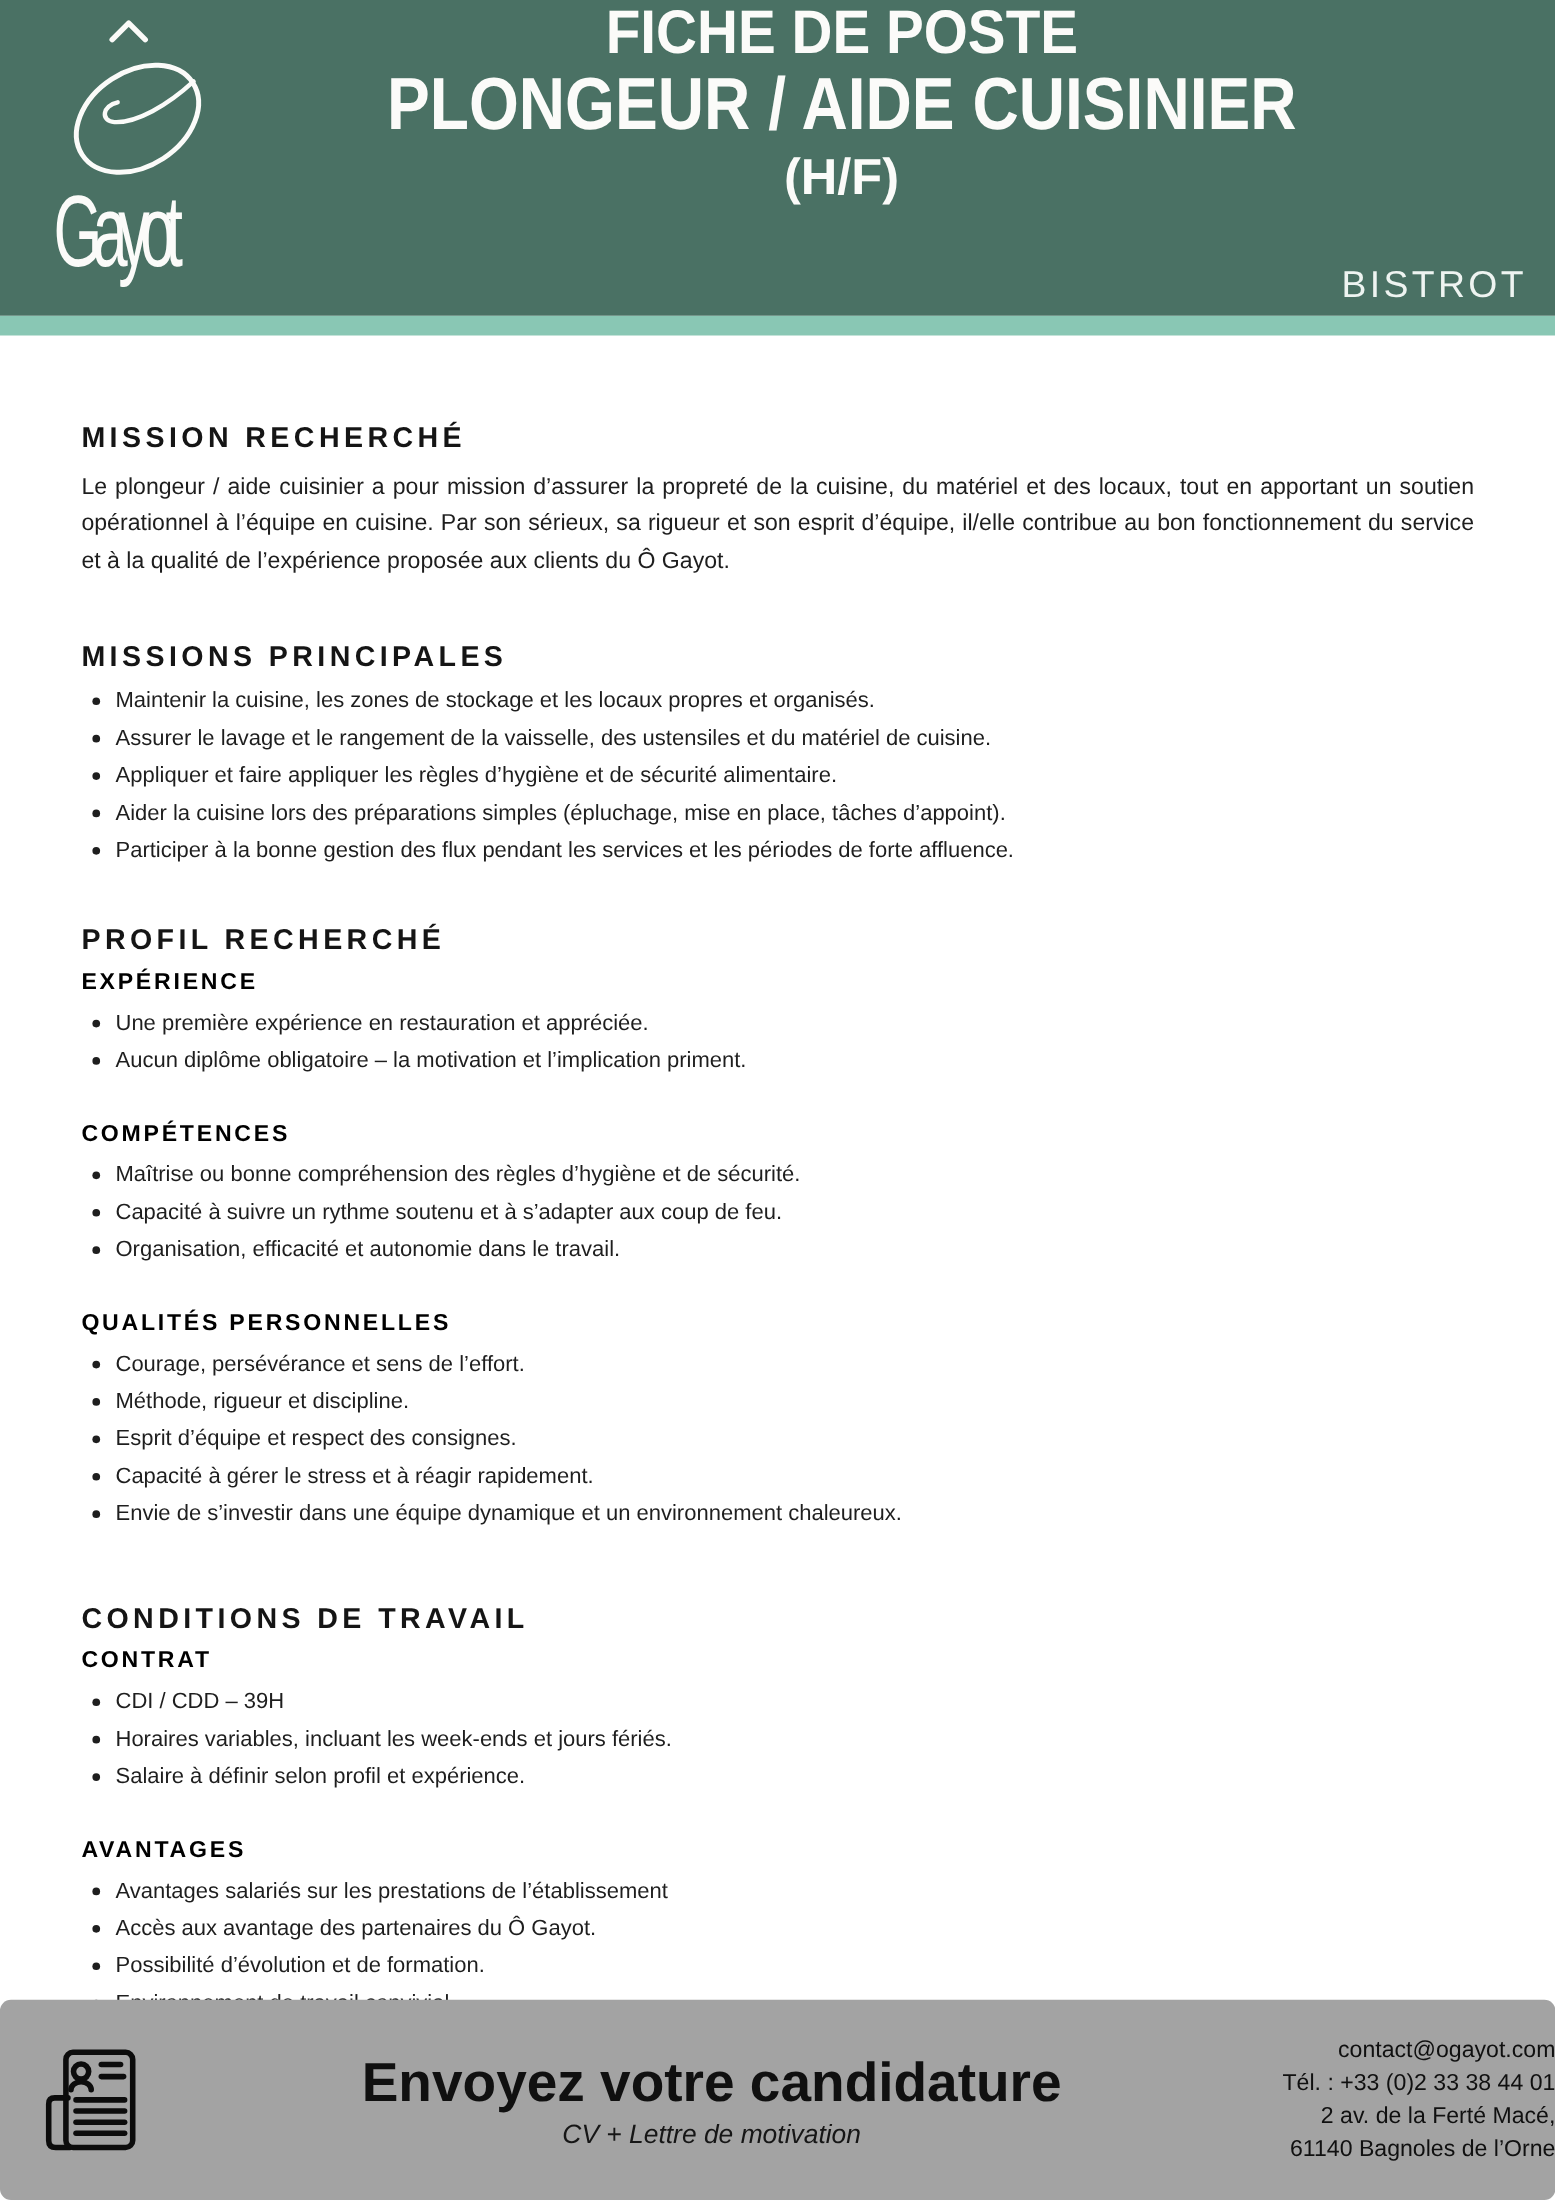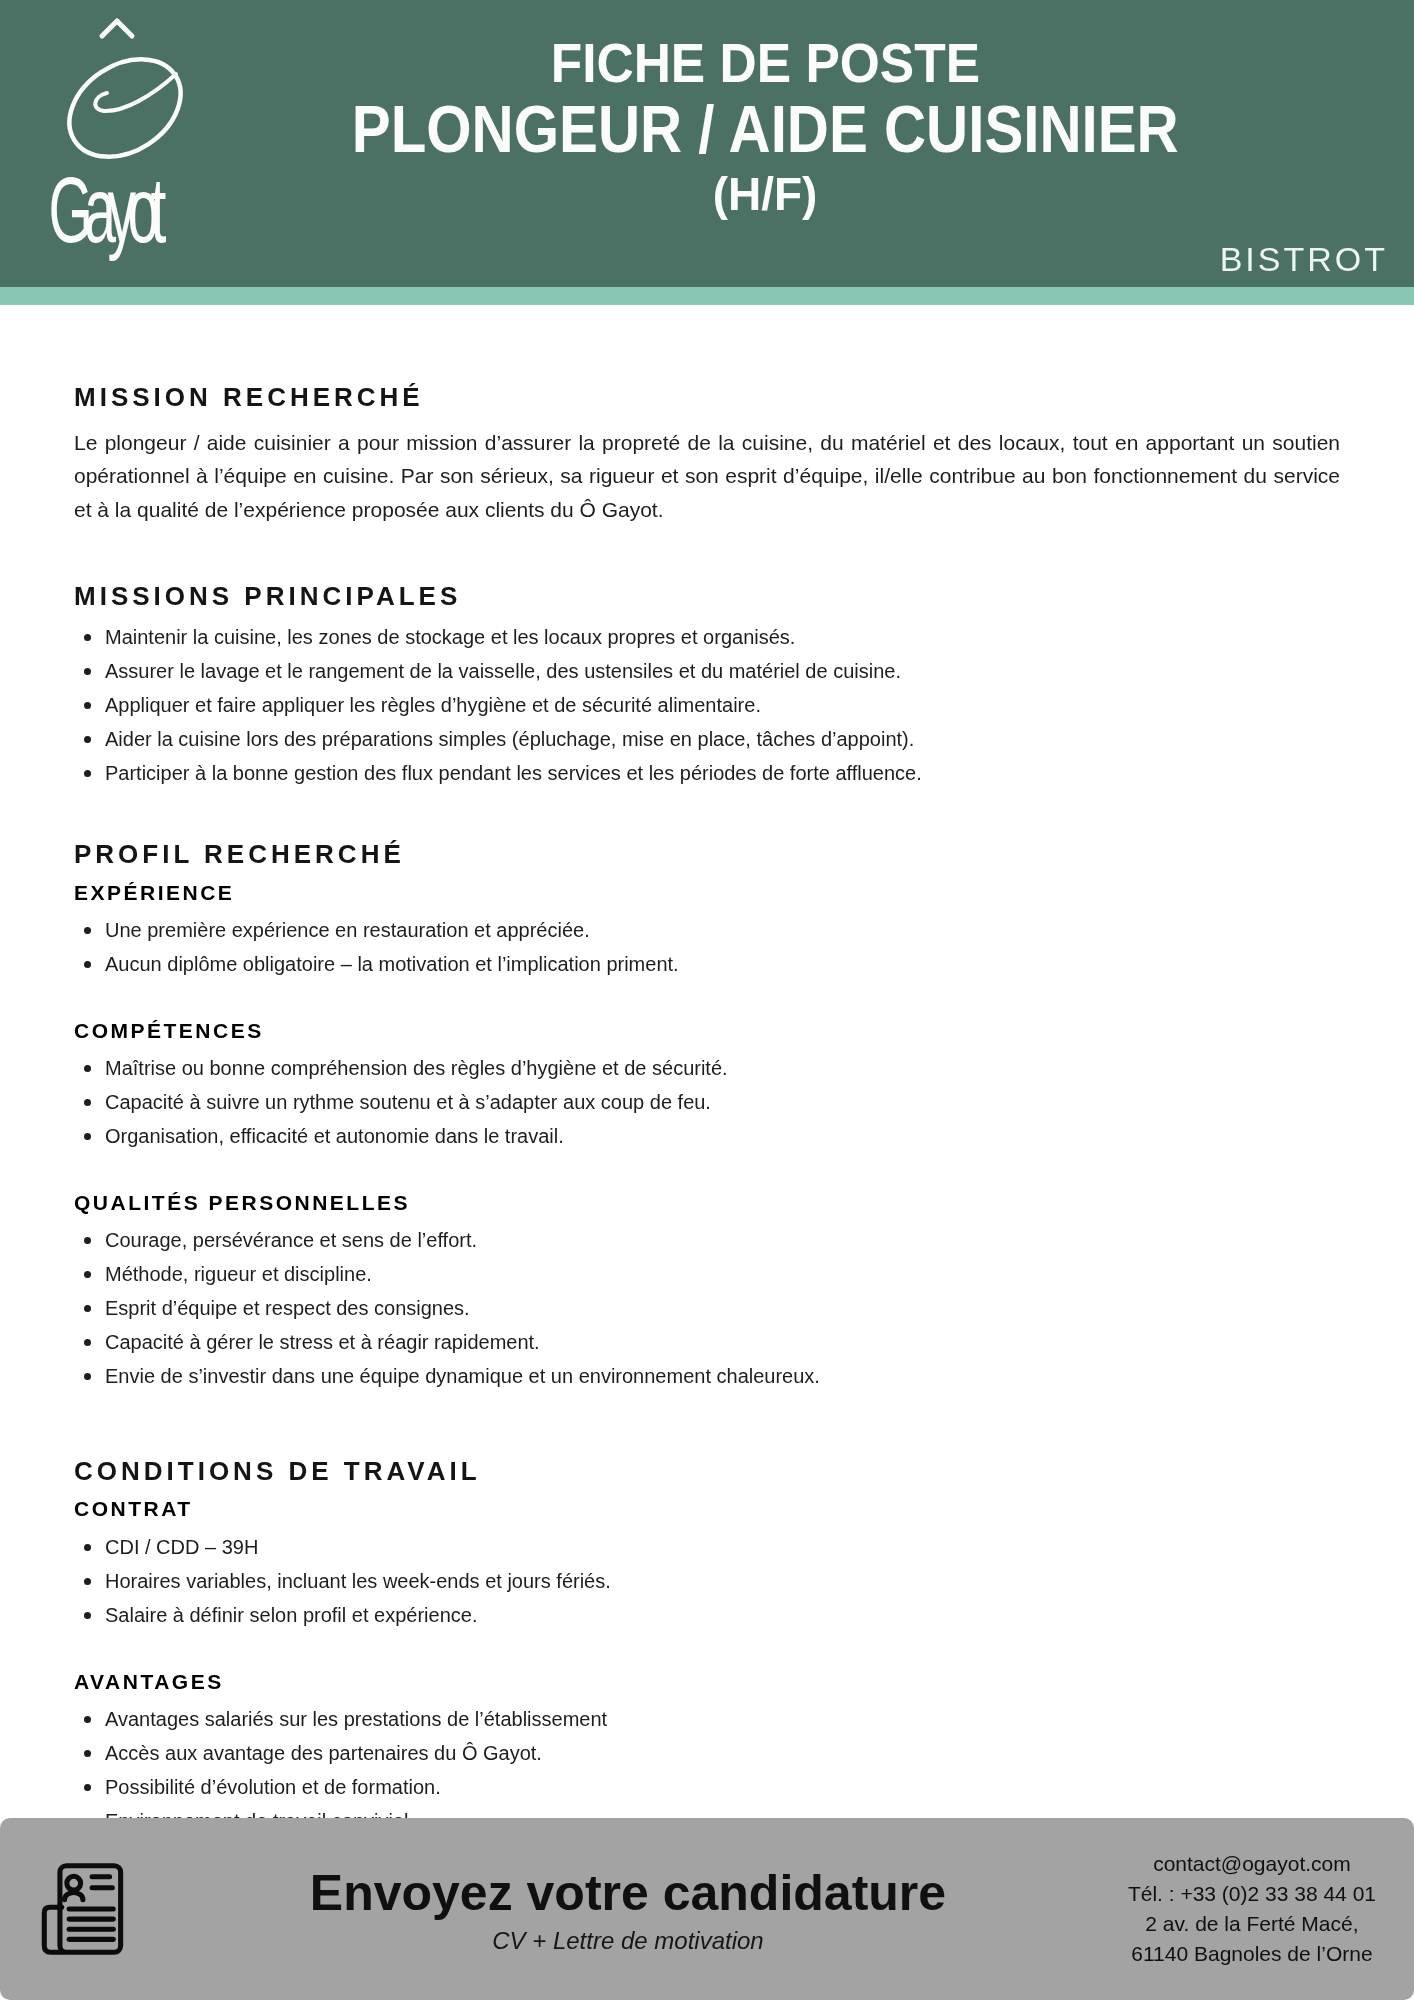--- a/index.html
+++ b/index.html
@@ -6,21 +6,21 @@
   body{background:#9a9a9a;font-family:"Liberation Sans",sans-serif;}
   .page{
     position:relative;width:1414px;height:2000px;margin:0 auto;
     background:#ffffff;overflow:hidden;color:#1e1e1e;
   }
 
   
   .header{position:relative;height:287px;background:#4a7164;}
   .stripe{height:18px;background:#89c7b4;}
   .logo{position:absolute;left:30px;top:12px;width:170px;height:260px;}
-  .h-titles{margin-left:150px;width:1230px;padding-top:34px;text-align:center;color:#fbfbf9;}
+  .h-titles{margin-left:150px;width:1230px;text-align:center;color:#fbfbf9;}
   .t1,.t2,.t3{font-weight:bold;line-height:1.02;margin:0;}
   .t1{font-size:56px;}
   .t2{font-size:67px;margin-top:4px;}
   .t3{font-size:46px;margin-top:8px;text-align:center;}
   .t1 span,.t2 span{display:inline-block;}
   .t1 span{transform:scaleX(0.92);}
   .t2 span{transform:scaleX(0.87);}
   .badge{
     position:absolute;right:26px;bottom:8px;color:#eef4f1;
     font-size:34px;letter-spacing:3px;font-weight:normal;
@@ -58,21 +58,21 @@
   
   .footer{
     position:absolute;left:0;bottom:0;width:1414px;height:182px;
     background:#a3a3a3;display:flex;align-items:center;color:#0e0e0e;border-radius:10px;
   }
   .f-icon{margin-left:36px;width:92px;height:98px;flex:0 0 auto;}
   .f-center{flex:1 1 auto;text-align:center;padding-top:4px;}
   .f-title{font-size:50px;font-weight:bold;line-height:1.05;margin:0;color:#101010;}
   .f-sub{font-size:24px;font-style:italic;margin-top:8px;color:#161616;text-align:center;}
   .f-contact{
-    flex:0 0 auto;margin-right:38px;text-align:center;
+    flex:0 0 auto;text-align:right;
     font-size:21px;line-height:30px;color:#101010;
   }
 </style>
 </head>
 <body>
 
 <div class="page">
 
   <div class="header">
     <svg class="logo" viewBox="0 0 170 260" fill="none" xmlns="http://www.w3.org/2000/svg">

